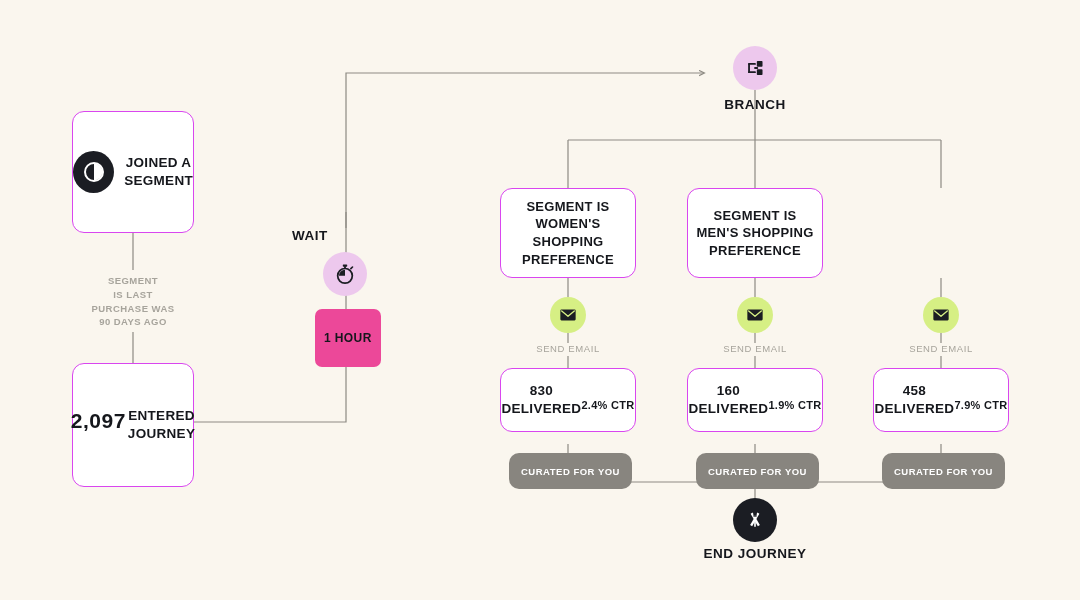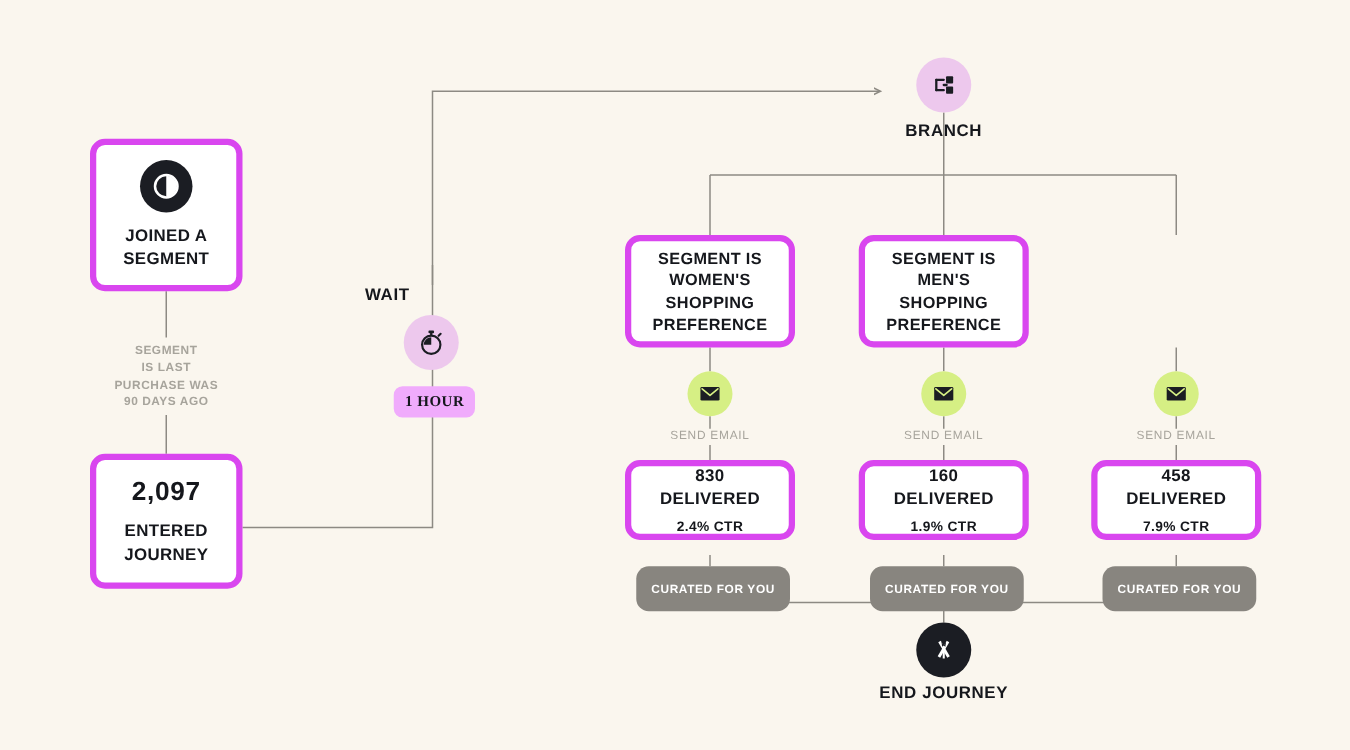--- a/index.html
+++ b/index.html
@@ -29,24 +29,23 @@
     pointer-events: none;
   }
   .node {
     position: absolute;
     box-sizing: border-box;
   }
 
   
   .card {
     background: #ffffff;
-    border: 5px solid #d946ef;
+    border: 1px solid #d946ef;
     border-radius: 12px;
     display: flex;
-    flex-direction: column;
     align-items: center;
     justify-content: center;
     box-sizing: border-box;
   }
   .card-title {
     font-size: 13.5px;
     font-weight: bold;
     color: #15171c;
     letter-spacing: 0.3px;
     line-height: 1.35;
@@ -65,21 +64,21 @@
     border-radius: 50%;
     background: #1b1d23;
     display: flex;
     align-items: center;
     justify-content: center;
   }
 
   
   #entered-card {
     left: 72px; top: 363px;
-    width: 122px; height: 108px;
+    width: 122px; height: 124px;
     gap: 2px;
   }
   .big-number {
     font-size: 21px;
     font-weight: bold;
     color: #15171c;
     letter-spacing: 0.5px;
     line-height: 1.2;
     margin-bottom: 8px;
   }
@@ -112,30 +111,29 @@
     left: 323px; top: 252px;
     width: 44px; height: 44px;
     border-radius: 50%;
     background: #edc8ed;
     display: flex;
     align-items: center;
     justify-content: center;
   }
   #wait-badge {
     left: 315px; top: 309px;
-    background: #f0abfc;
+    background: #ec4899;
     border-radius: 7px;
-    padding: 5px 9px;
+    padding: 22px 9px;
     font-size: 12px;
     font-weight: bold;
     color: #15171c;
     letter-spacing: 0.4px;
     text-transform: uppercase;
     white-space: nowrap;
-    font-family: Liberation Serif, serif;
   }
 
   
   #branch-icon {
     left: 733px; top: 46px;
     width: 44px; height: 44px;
     border-radius: 50%;
     background: #edc8ed;
     display: flex;
     align-items: center;

